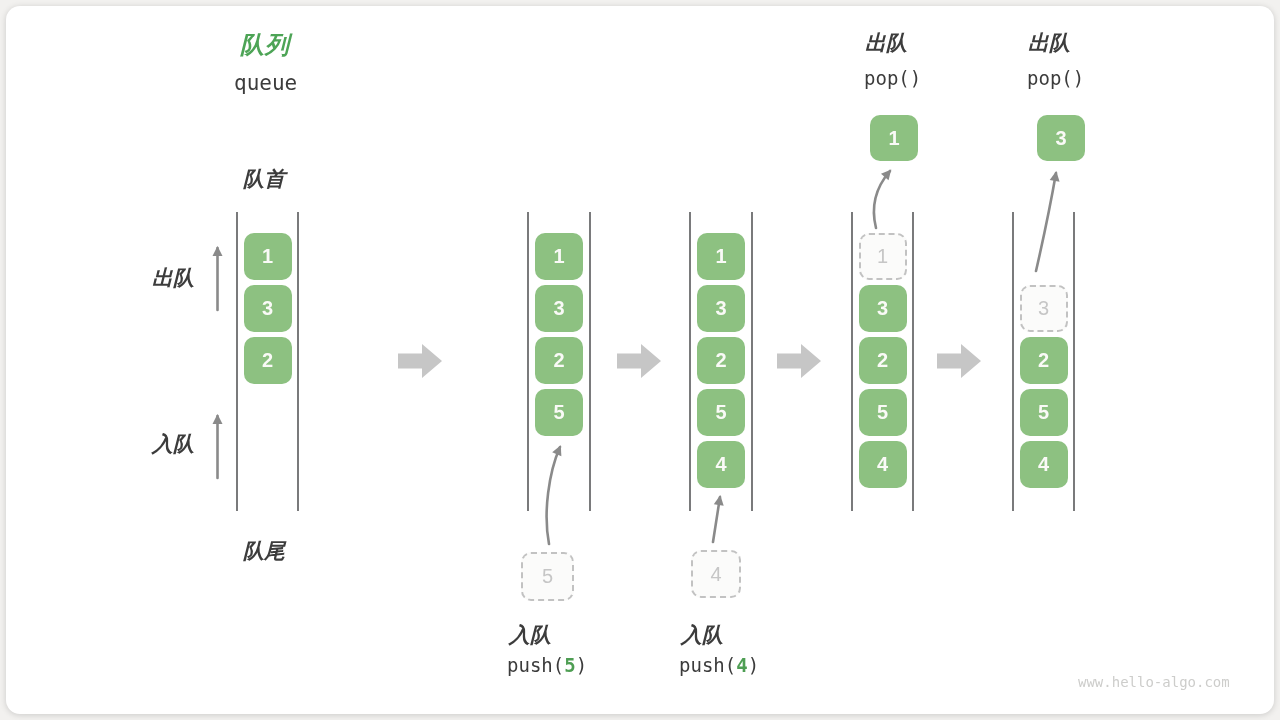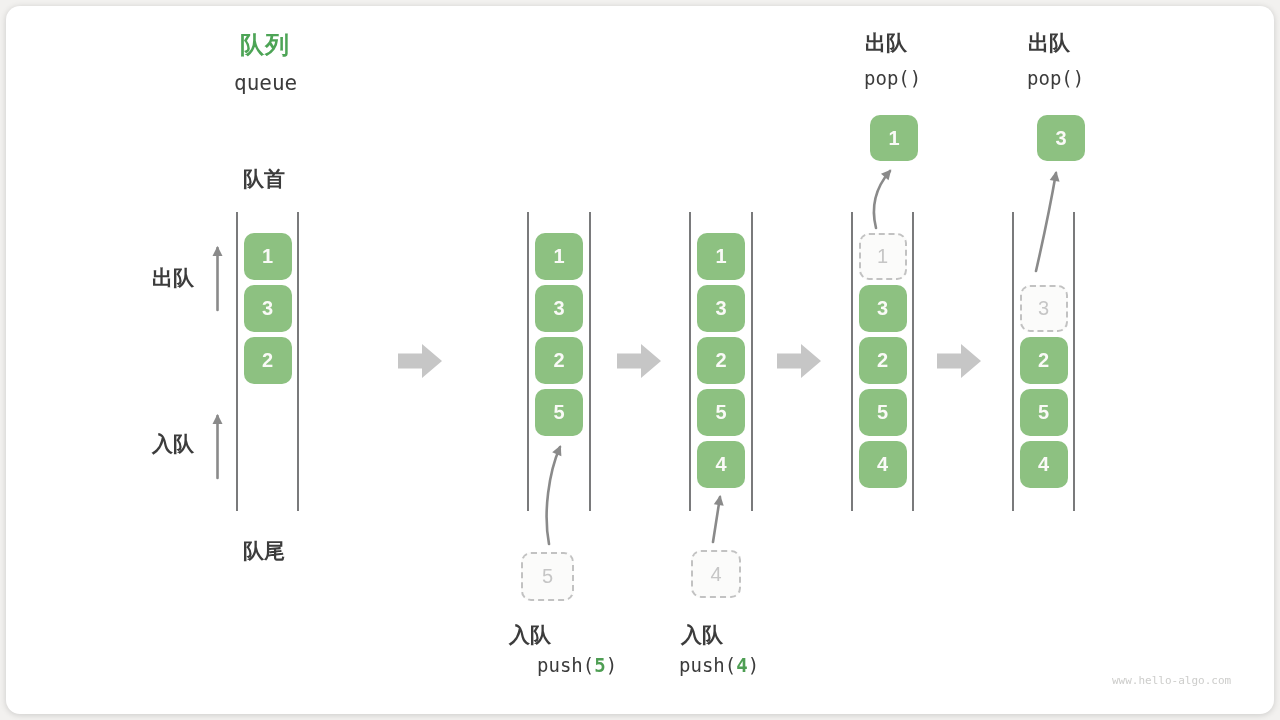--- a/index.html
+++ b/index.html
@@ -10,30 +10,30 @@
   }
   .card{
     position:absolute;left:6px;top:6px;width:1268px;height:708px;
     background:#ffffff;border-radius:14px;
     box-shadow:0 1px 6px rgba(0,0,0,0.16);
     z-index:1;
   }
   #diagram-svg{position:absolute;left:0;top:0;z-index:2;}
   .zh{
     position:absolute;line-height:1;font-weight:700;font-size:21px;
-    color:var(--text-dark);z-index:4;white-space:nowrap;
+    color:var(--text-dark);z-index:4;white-space:nowrap;font-style:italic;
   }
   .title{font-size:24px;color:var(--title-green);letter-spacing:1px;}
   .code{
     position:absolute;line-height:1;font-family:"DejaVu Sans Mono",monospace;
     font-size:21px;color:var(--text-dark);z-index:4;white-space:nowrap;
   }
   .op-code{font-size:19px;}
   .op-code .arg{color:var(--code-green);font-weight:700;}
-  .watermark{font-size:11px;color:var(--watermark);margin-left:34px;}
+  .watermark{font-size:14px;color:var(--watermark);}
   .box{
     position:absolute;display:flex;align-items:center;justify-content:center;
     border-radius:10px;font-size:20px;font-weight:700;z-index:3;
     box-sizing:border-box;
   }
   .box.green{background:var(--box-green);color:var(--box-text);}
   .box.dashed{
     border:2px dashed var(--dashed-border);
     background:var(--dashed-fill);
     color:var(--dashed-text);font-weight:400;
@@ -109,19 +109,19 @@
 <div class="code" style="left:234px;top:73px">queue</div>
 
 <div class="zh" style="left:243px;top:168px">队首</div>
 <div class="zh" style="left:243px;top:540px">队尾</div>
 <div class="zh" style="left:152px;top:267px">出队</div>
 <div class="zh" style="left:152px;top:433px">入队</div>
 
 <div class="code watermark" style="left:1078px;top:675px">www.hello-algo.com</div>
 
 <div class="zh" style="left: 509px; top: 624px;">入队</div>
-<div class="code op-code" style="left: 537px; top: 656px;"><span>push(</span><span class="arg">5</span><span>)</span></div>
+<div class="code op-code" style="left: 507px; top: 656px;"><span>push(</span><span class="arg">5</span><span>)</span></div>
 <div class="zh" style="left: 681px; top: 624px;">入队</div>
 <div class="code op-code" style="left: 679px; top: 656px;"><span>push(</span><span class="arg">4</span><span>)</span></div>
 <div class="zh" style="left: 865px; top: 32px;">出队</div>
 <div class="code op-code" style="left: 864px; top: 69px;"><span>pop()</span><span class="arg"></span><span></span></div>
 <div class="zh" style="left: 1028px; top: 32px;">出队</div>
 <div class="code op-code" style="left: 1027px; top: 69px;"><span>pop()</span><span class="arg"></span><span></span></div>
 
 </body></html>

